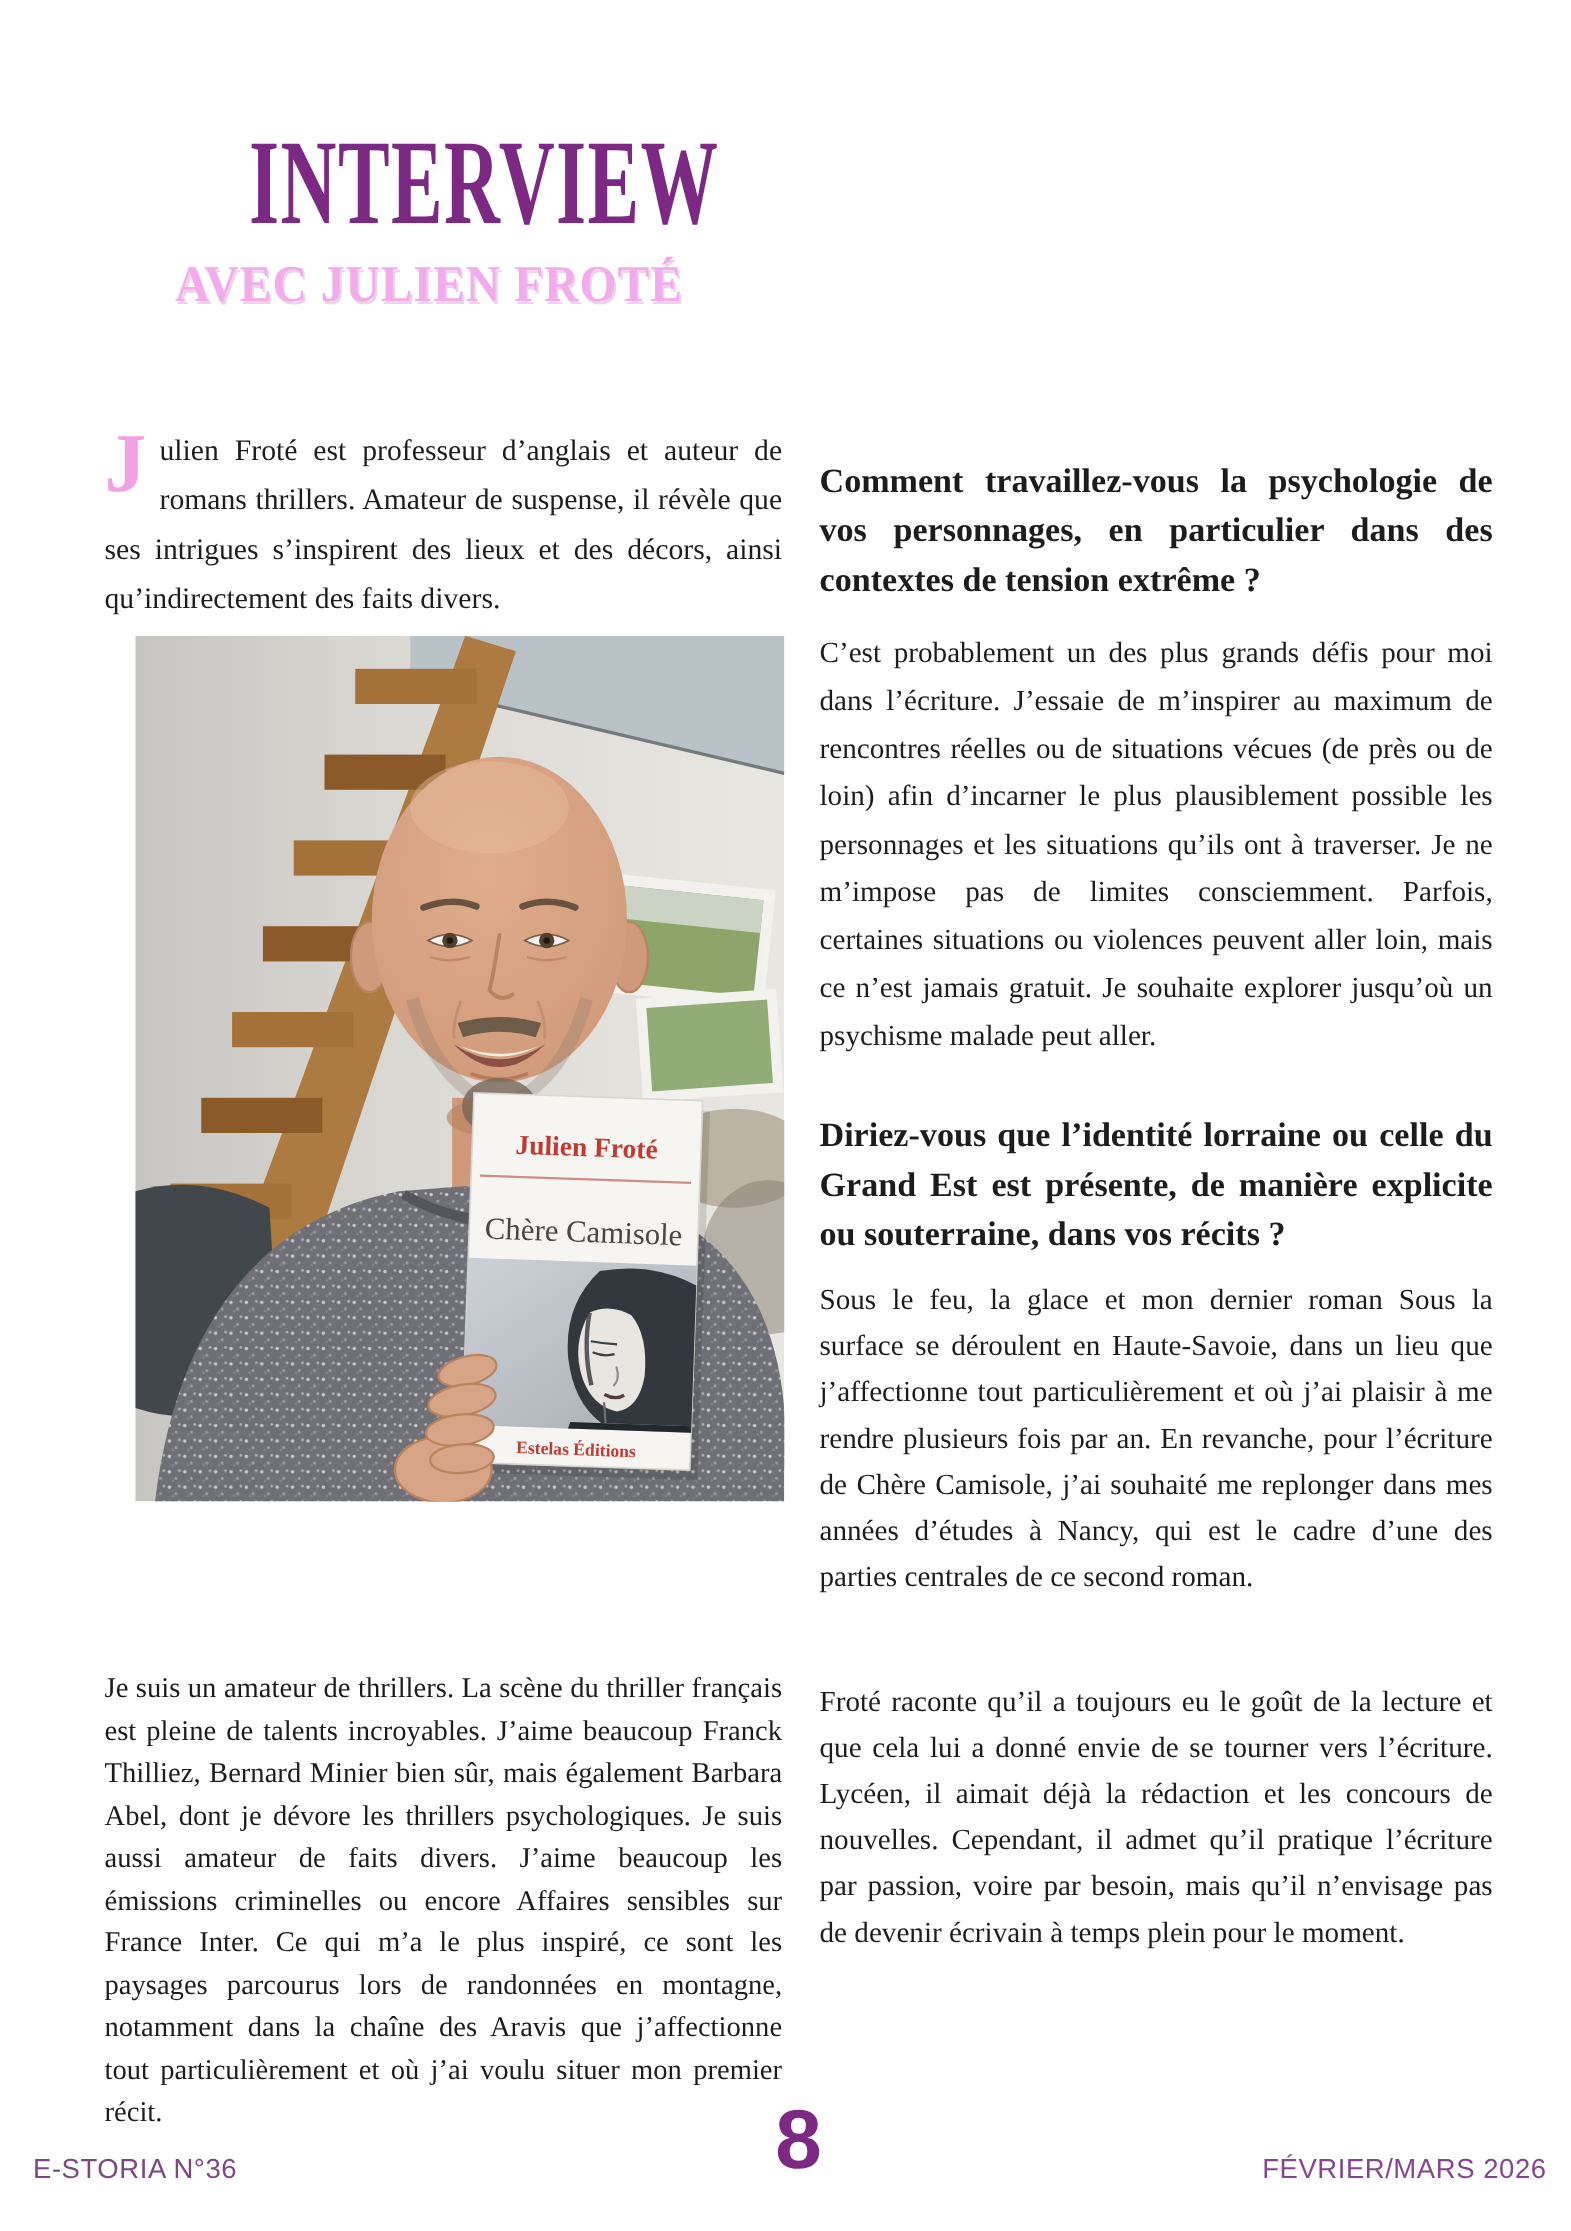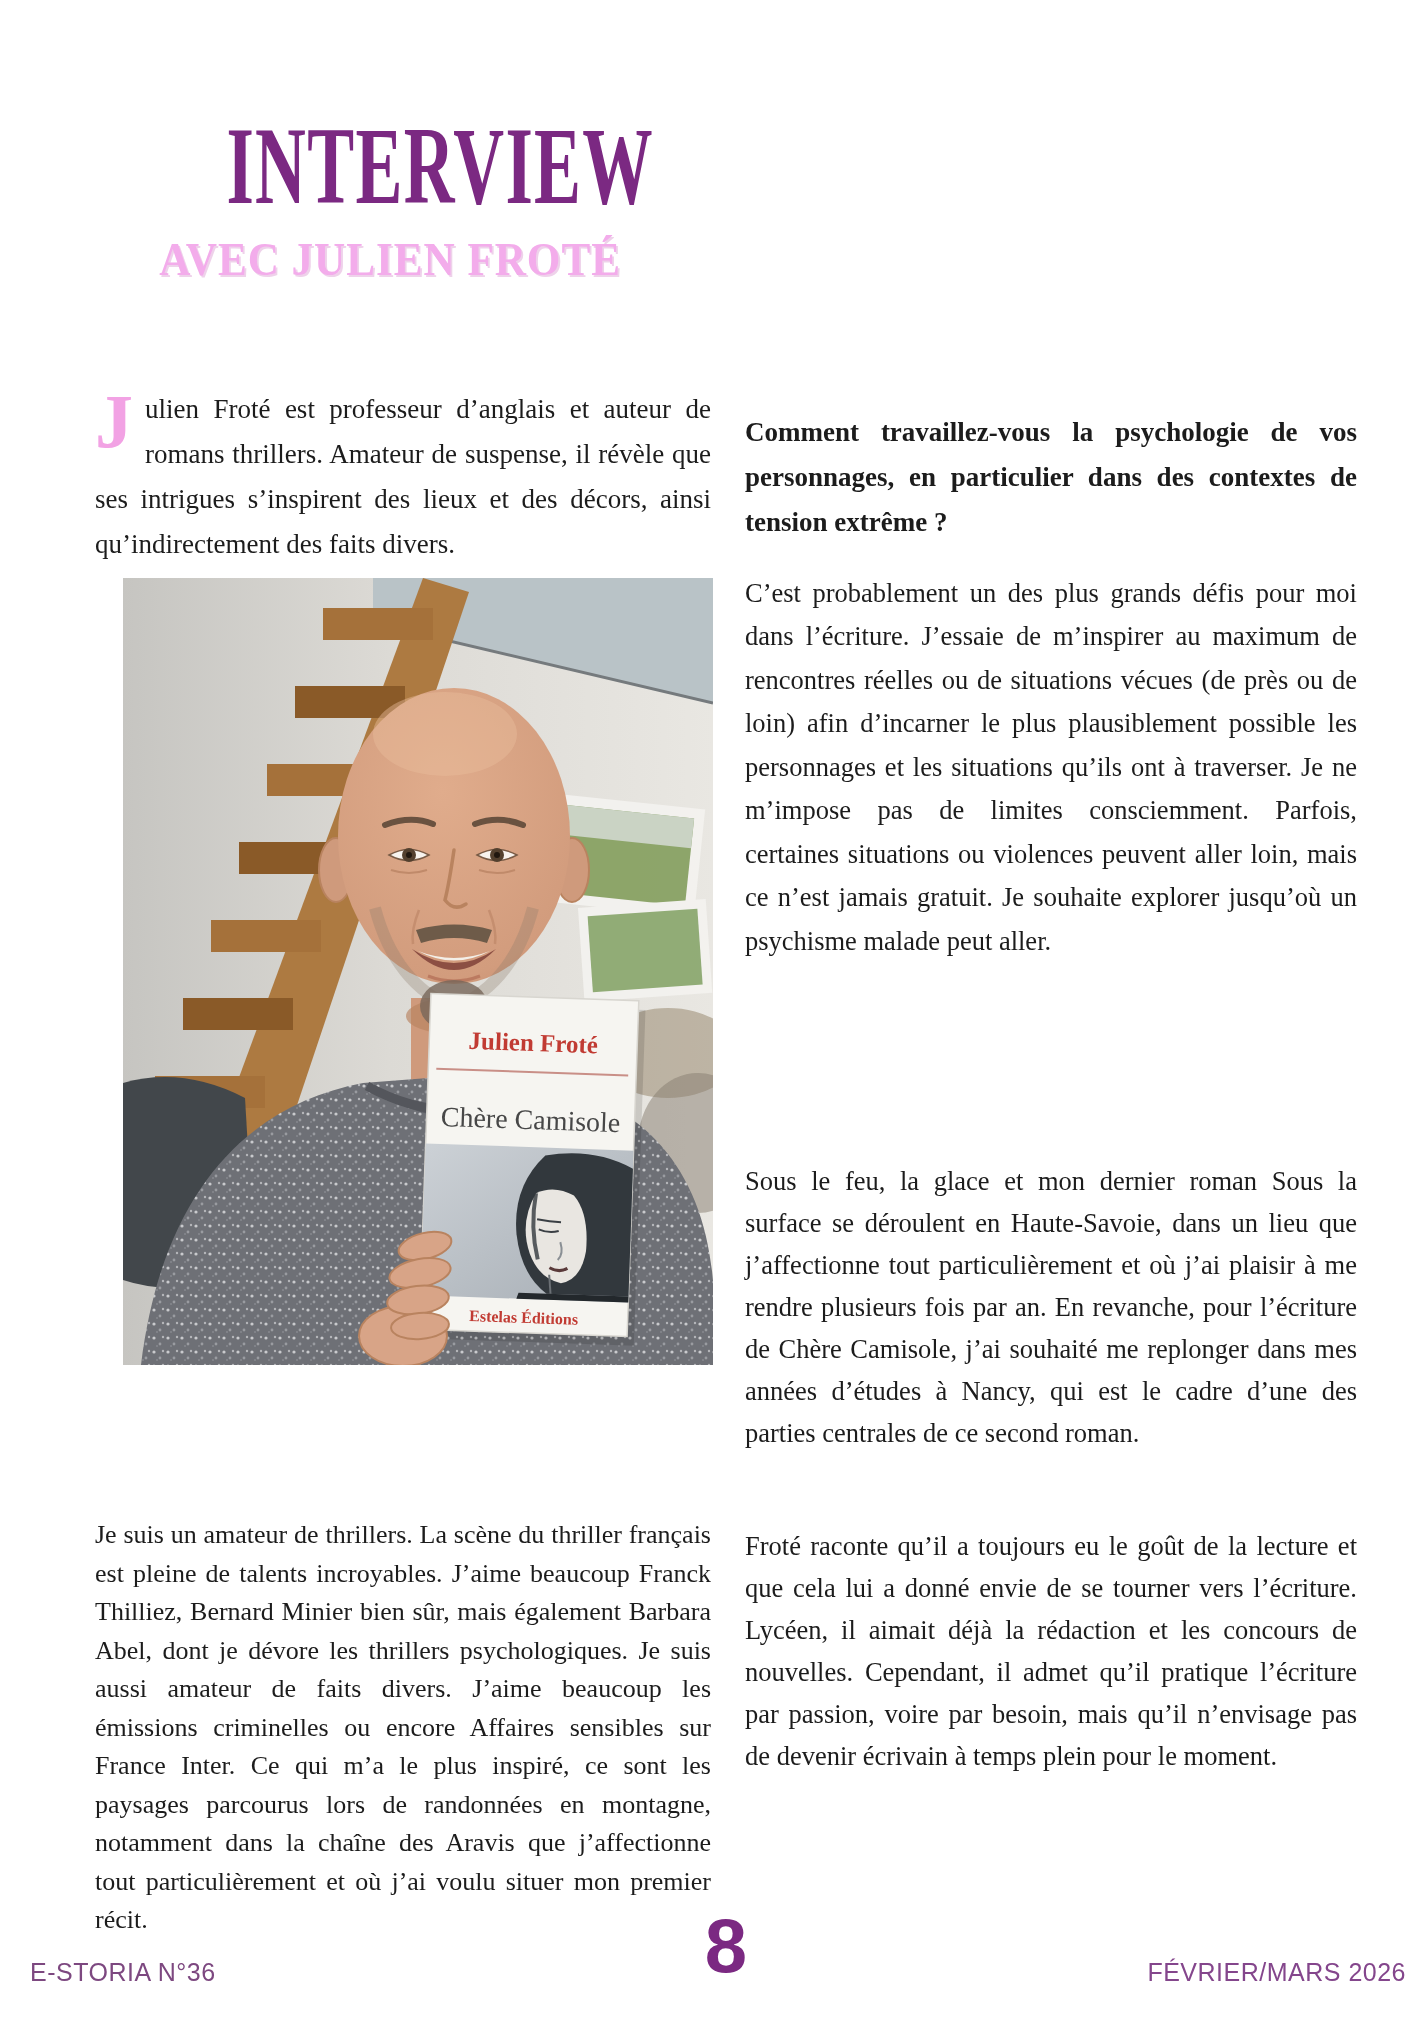--- a/index.html
+++ b/index.html
@@ -18,21 +18,21 @@
     letter-spacing:1px;white-space:nowrap;transform:scaleX(0.92);transform-origin:50% 50%;
     text-shadow:2px 2px 0 rgba(205,125,195,0.35);
   }
   
   .block{position:absolute;text-align:justify;}
   .intro{left:95px;top:360px;width:616px;font-size:27px;line-height:45px;}
   .dropcap{
     float:left;font-size:76px;line-height:60px;padding:4px 12px 0 0;
     color:#f2a2e4;font-weight:bold;
   }
-  .q{font-weight:bold;font-size:27px;line-height:45px;}
+  .q{font-weight:bold;font-size:31px;line-height:45px;}
   .a{font-size:26.5px;line-height:43.5px;}
   .q-left{left:95px;top:1376px;width:616px;}
   .a-left{left:95px;top:1490px;width:616px;font-size:26px;line-height:38.5px;}
   .q-right1{left:745px;top:383px;width:612px;}
   .a-right1{left:745px;top:545px;width:612px;font-family:Liberation Serif, serif;}
   .q-right2{left:745px;top:978px;width:612px;}
   .a-right2{left:745px;top:1133px;width:612px;line-height:42px;}
   .closing{left:745px;top:1498px;width:612px;line-height:42px;}
   
   .photo{position:absolute;left:123px;top:578px;width:590px;height:787px;margin:0;}
@@ -181,20 +181,21 @@
         <ellipse cx="295" cy="722" rx="31" ry="14" fill="#d8a487" stroke="#b9835f" stroke-width="2" transform="rotate(-7 295 722)"></ellipse>
         <ellipse cx="297" cy="748" rx="29" ry="13" fill="#d8a487" stroke="#b9835f" stroke-width="2" transform="rotate(-4 297 748)"></ellipse>
       </g>
     </svg>
   </figure>
 
   <p class="block a a-left">Je suis un amateur de thrillers. La scène du thriller français est pleine de talents incroyables. J’aime beaucoup Franck Thilliez, Bernard Minier bien sûr, mais également Barbara Abel, dont je dévore les thrillers psychologiques. Je suis aussi amateur de faits divers. J’aime beaucoup les émissions criminelles ou encore Affaires sensibles sur France Inter. Ce qui m’a le plus inspiré, ce sont les paysages parcourus lors de randonnées en montagne, notamment dans la chaîne des Aravis que j’affectionne tout particulièrement et où j’ai voulu situer mon premier récit.</p>
 
   <p class="block q q-right1">Comment travaillez-vous la psychologie de vos personnages, en particulier dans des contextes de tension extrême ?</p>
   <p class="block a a-right1">C’est probablement un des plus grands défis pour moi dans l’écriture. J’essaie de m’inspirer au maximum de rencontres réelles ou de situations vécues (de près ou de loin) afin d’incarner le plus plausiblement possible les personnages et les situations qu’ils ont à traverser. Je ne m’impose pas de limites consciemment. Parfois, certaines situations ou violences peuvent aller loin, mais ce n’est jamais gratuit. Je souhaite explorer jusqu’où un psychisme malade peut aller.</p>
+  <p class="block q q-right2">Diriez-vous que l’identité lorraine ou celle du Grand Est est présente, de manière explicite ou souterraine, dans vos récits ?</p>
   <p class="block a a-right2">Sous le feu, la glace et mon dernier roman Sous la surface se déroulent en Haute-Savoie, dans un lieu que j’affectionne tout particulièrement et où j’ai plaisir à me rendre plusieurs fois par an. En revanche, pour l’écriture de Chère Camisole, j’ai souhaité me replonger dans mes années d’études à Nancy, qui est le cadre d’une des parties centrales de ce second roman.</p>
   <p class="block a closing">Froté raconte qu’il a toujours eu le goût de la lecture et que cela lui a donné envie de se tourner vers l’écriture. Lycéen, il aimait déjà la rédaction et les concours de nouvelles. Cependant, il admet qu’il pratique l’écriture par passion, voire par besoin, mais qu’il n’envisage pas de devenir écrivain à temps plein pour le moment.</p>
 
   <span class="footer-issue">E-STORIA N°36</span>
   <span class="footer-page">8</span>
   <span class="footer-date">FÉVRIER/MARS 2026</span>
 
 </div>
 
 </body></html>

